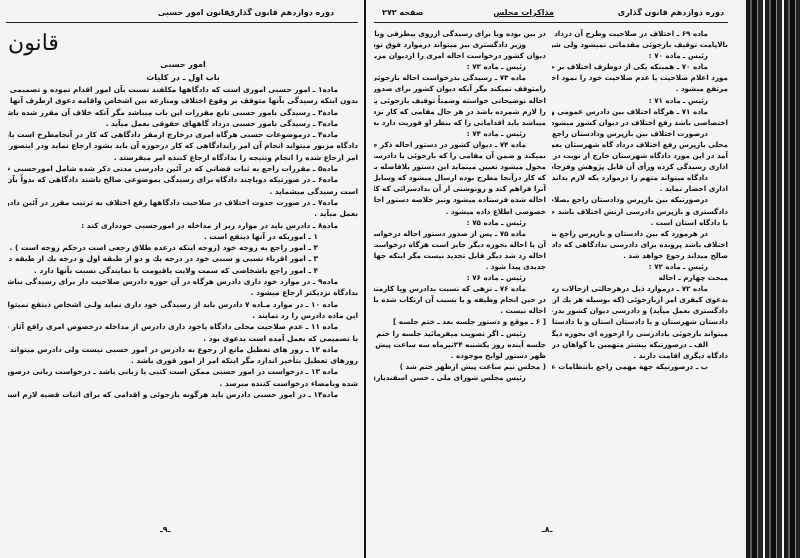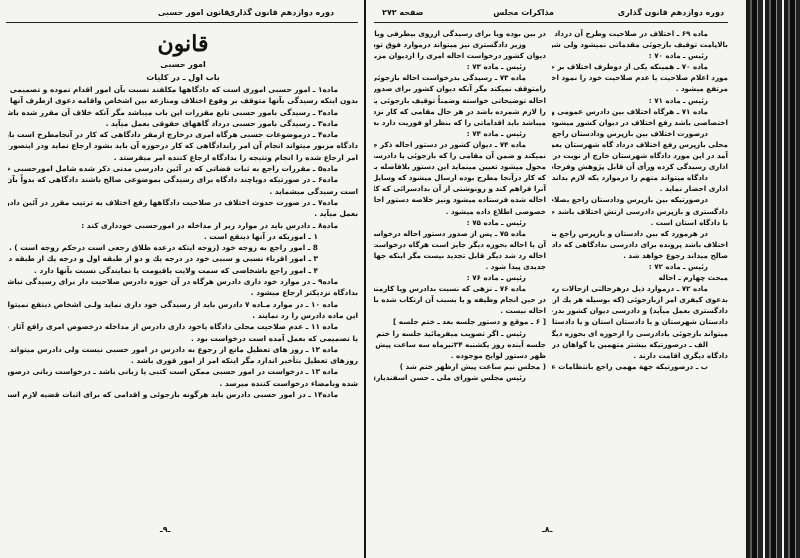--- a/index.html
+++ b/index.html
@@ -10,21 +10,21 @@
   .page.left { left: 0; width: 364px; }
   .page.right { left: 366px; width: 378px; }
   .gutter { position: absolute; left: 364px; top: 0; width: 3px; height: 558px; background: #151515; }
   .spine { position: absolute; left: 744px; top: 0; width: 56px; height: 558px;
     background: repeating-linear-gradient(90deg, #f2f2f2 0 2px, #1a1a1a 2px 6px, #5a5a5a 6px 8px, #0d0d0d 8px 13px, #8a8a8a 13px 14px, #222 14px 19px); }
   .hdr { position: absolute; top: 8px; left: 0; right: 0; height: 14px; font-size: 8px; font-weight: bold; }
   .hdr span { position: absolute; top: 0; white-space: nowrap; }
   .rule { position: absolute; top: 22px; height: 1px; background: #222; }
   .body { position: absolute; top: 28px; font-size: 7.4px; line-height: 11.3px; font-weight: bold; text-align: justify; }
   .body p { margin: 0; white-space: nowrap; overflow: hidden; }
-  .title { text-align: center; font-family: "DejaVu Serif", serif; font-size: 22px; line-height: 30px; font-weight: bold; }
+  .title { text-align: left; font-family: "DejaVu Serif", serif; font-size: 22px; line-height: 30px; font-weight: normal; }
   .sub { text-align: center; font-size: 8px; line-height: 13px; }
   .center { text-align: right; }
   .indent { padding-right: 20px; }
   .indent2 { padding-right: 40px; }
   .pageno { position: absolute; bottom: 24px; font-size: 8px; font-weight: bold; direction: ltr; }
   .col { position: absolute; top: 28px; font-size: 7.2px; line-height: 11.1px; font-weight: bold; }
   .col p { white-space: nowrap; overflow: hidden; }
 </style>
 </head>
 <body>
@@ -49,44 +49,44 @@
       <p class="indent">ماده۴ ـ درموضوعات حسبی هرگاه امری درخارج ازمقر دادگاهی که کار در آنجامطرح است بایدانجام شود</p>
       <p>دادگاه مزبور میتواند انجام آن امر رابدادگاهی که کار درحوزه آن باید بشود ارجاع نماید ودر اینصورت دادگاه بامر ده</p>
       <p>امر ارجاع شده را انجام ونتیجه را بدادگاه ارجاع کننده امر میفرستد .</p>
       <p class="indent">ماده۵ ـ مقررات راجع به ثبات قضاتی که در آئین دادرسی مدنی ذکر شده شامل امورحسبی خواهد بود .</p>
       <p class="indent">ماده۶ ـ در صورتیکه دویاچند دادگاه برای رسیدگی بموضوعی صالح باشند دادگاهی که بدواً بآن رجوع شده</p>
       <p>است رسیدگی میشماید .</p>
       <p class="indent">ماده۷ ـ در صورت حدوث اختلاف در صلاحیت دادگاهها رفع اختلاف به ترتیب مقرر در آئین دادرسی مدنی</p>
       <p>بعمل میآید .</p>
       <p class="indent">ماده۸ ـ دادرس باید در موارد زیر از مداخله در امورحسبی خودداری کند :</p>
       <p class="indent2">۱ ـ اموریکه در آنها ذینفع است .</p>
-      <p class="indent2">8 ـ امور راجع به زوجه خود (زوجه اینکه درعده طلاق رجعی است درحکم زوجه است ) .</p>
+      <p class="indent2">۲ ـ امور راجع به زوجه خود (زوجه اینکه درعده طلاق رجعی است درحکم زوجه است ) .</p>
       <p class="indent2">۳ ـ امور اقرباء نسبی و سببی خود در درجه یك و دو از طبقه اول و درجه یك از طبقه دوم .</p>
       <p class="indent2">۴ ـ امور راجع باشخاصی که سمت ولایت یاقیومت یا نمایندگی نسبت بآنها دارد .</p>
       <p class="indent">ماده۹ ـ در موارد خود داری دادرس هرگاه در آن حوزه دادرس صلاحیت دار برای رسیدگی نباشد رسیدگی</p>
       <p>بدادگاه نزدیکتر ارجاع میشود .</p>
       <p class="indent">ماده ۱۰ ـ در موارد مـاده ۷ دادرس باید از رسیدگی خود داری نماید ولـی اشخاص ذینفع نمیتوانند باستناد</p>
       <p>این ماده دادرس را رد نمایند .</p>
       <p class="indent">ماده ۱۱ ـ عدم صلاحیت محلی دادگاه یاخود داری دادرس از مداخله درخصوص امری رافع آثار قانونی اقدام</p>
-      <p>یا تصمیمی که بعمل آمده است درخواست بود .</p>
+      <p>یا تصمیمی که بعمل آمده است بدعوی بود .</p>
       <p class="indent">ماده ۱۲ ـ روز های تعطیل مانع از رجوع به دادرس در امور حسبی نیست ولی دادرس میتواند رسیدگی رادر</p>
       <p>روزهای تعطیل بتأخیر اندازد مگر اینکه امر از امور فوری باشد .</p>
       <p class="indent">ماده ۱۳ ـ درخواست در امور حسبی ممکن است کتبی یا زبانی باشد ـ درخواست زبانی درصورت مجلس نوشته</p>
       <p>شده وبامضاء درخواست کننده میرسد .</p>
       <p class="indent">ماده۱۴ ـ در امور حسبی دادرس باید هرگونه بازجوئی و اقدامی که برای اثبات قضیه لازم است بعمل آورد</p>
     </div>
     <div class="pageno" style="left:160px;">ـ۹ـ</div>
   </div>
 
   <div class="gutter"></div>
 
   <div class="page right">
     <div class="hdr">
       <span style="right:20px;">دوره دوازدهم قانون گذاری</span>
-      <span style="right:190px;">مذاکرات مجلس</span>
+      <span style="right:190px;text-decoration:underline;">مذاکرات مجلس</span>
       <span style="left:16px;">صفحه ۲۷۲</span>
     </div>
     <div class="rule" style="left:8px; right:16px;"></div>
 
     <div class="col" style="right:16px; width:176px;">
       <p class="indent">ماده ۶۹ ـ اختلاف در صلاحیت وطرح آن درداد گاه</p>
       <p>بالاپامت توقیف بازجوئی مقدماتی نمیشود ولی شروع بدادرسی</p>
       <p class="indent">رئیس ـ ماده ۷۰ :</p>
       <p class="indent">ماده ۷۰ ـ همینکه یکی از دوطرف اختلاف بر حسب</p>
       <p>مورد اعلام صلاحیت یا عدم صلاحیت خود را نمود اختلاف</p>

